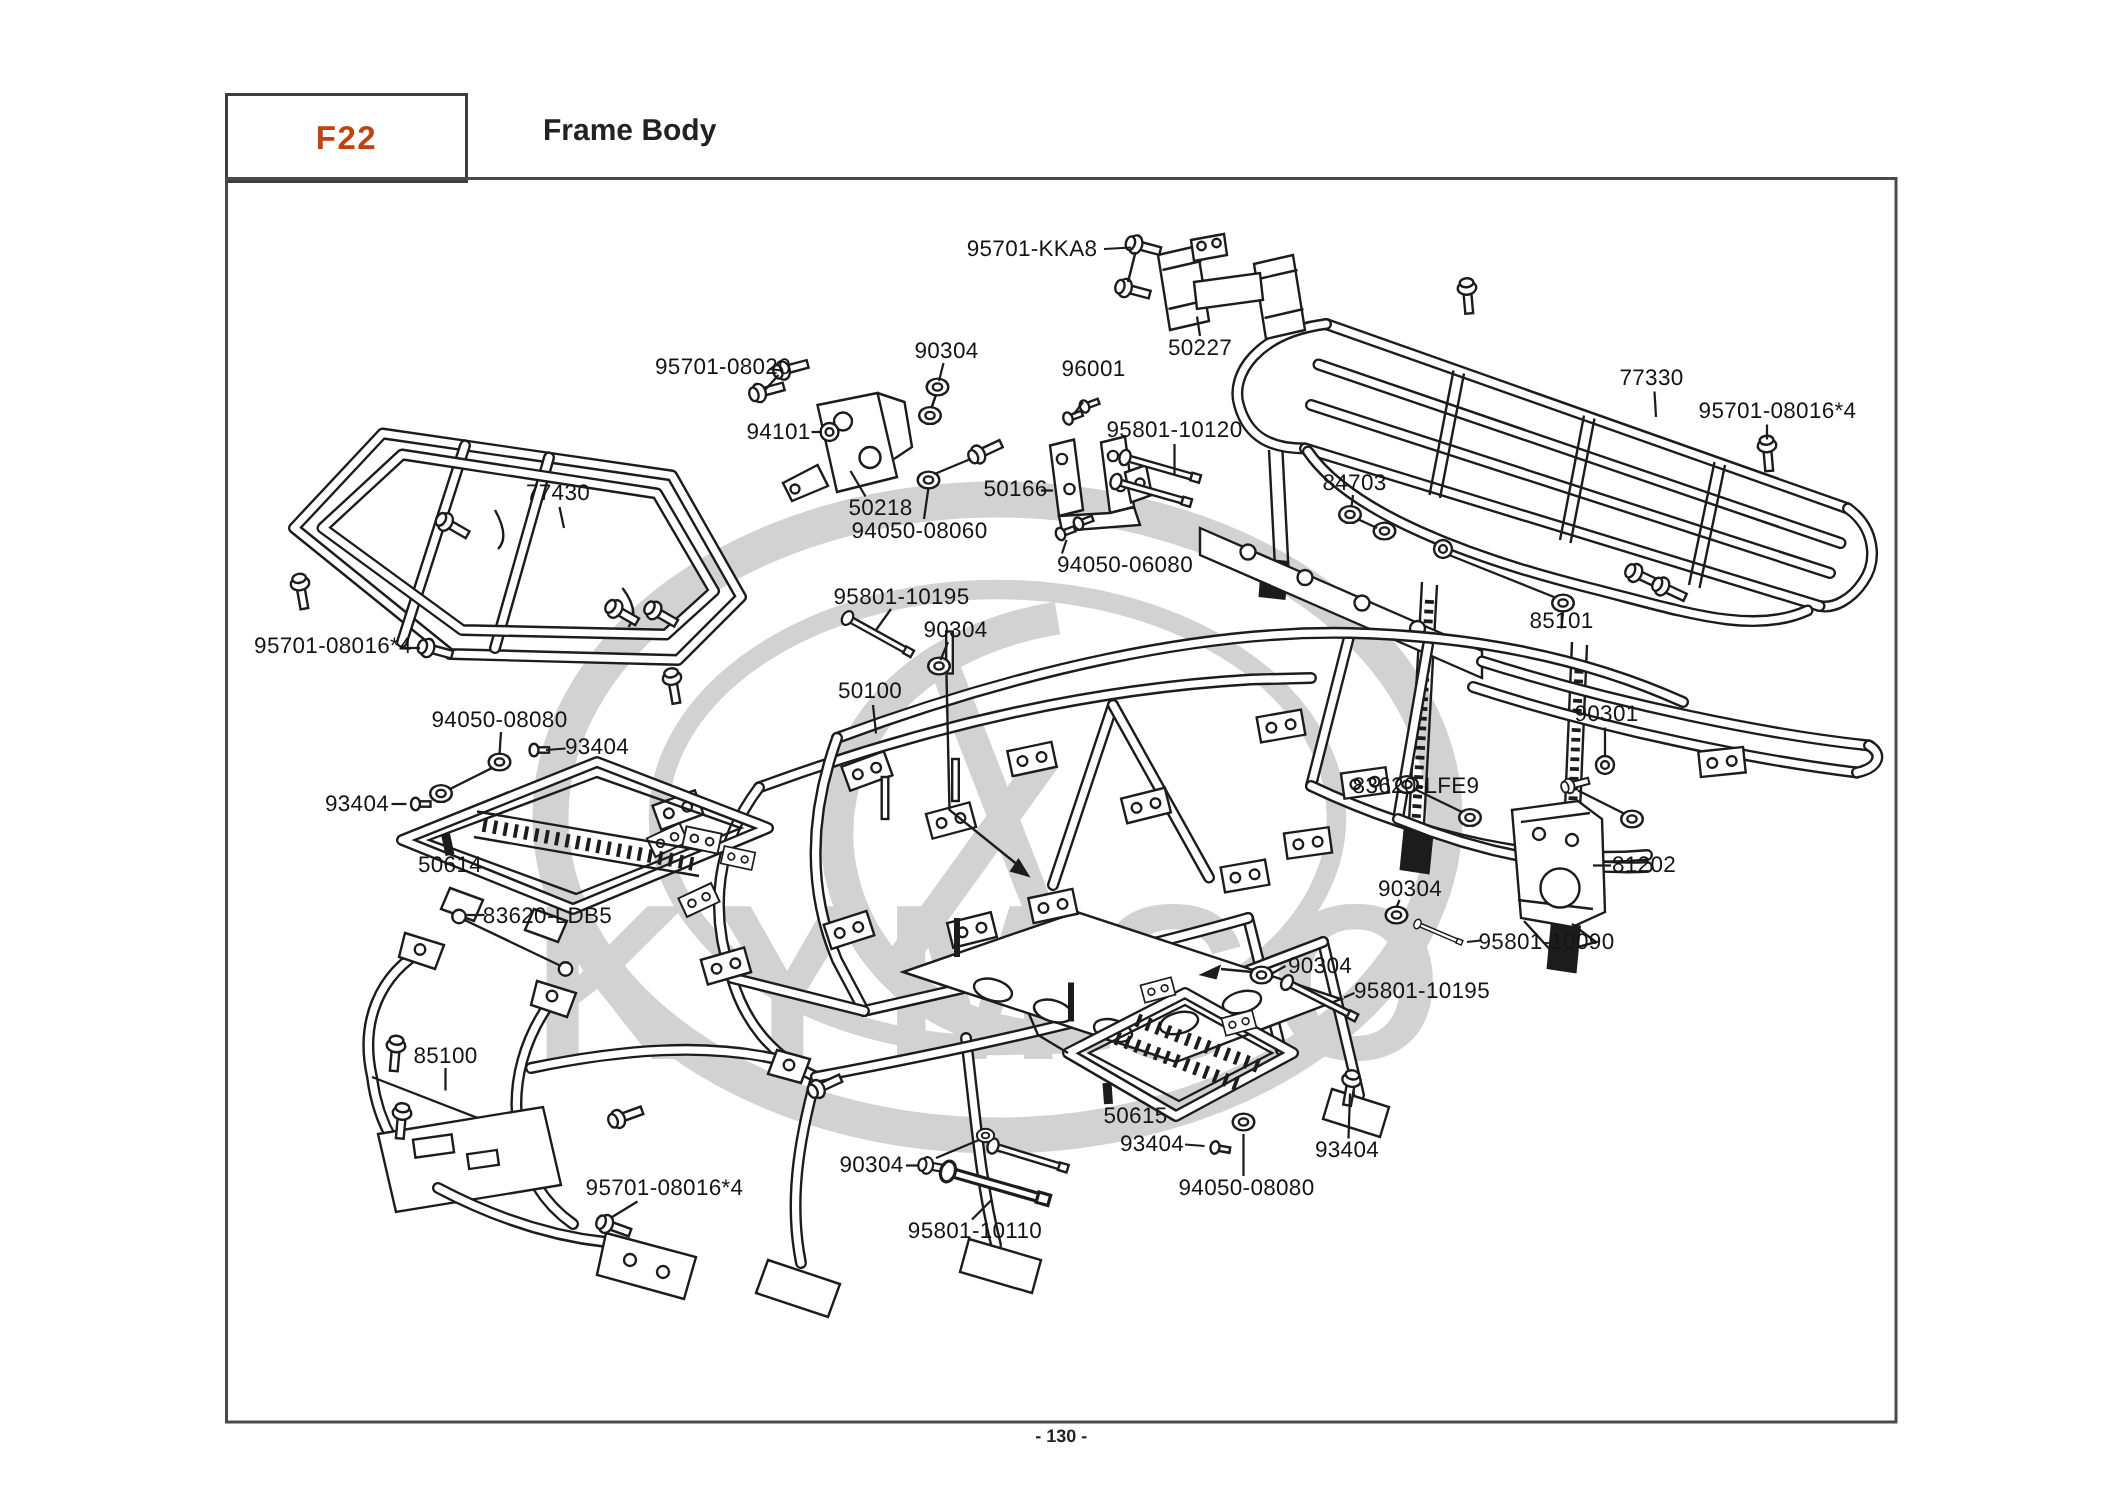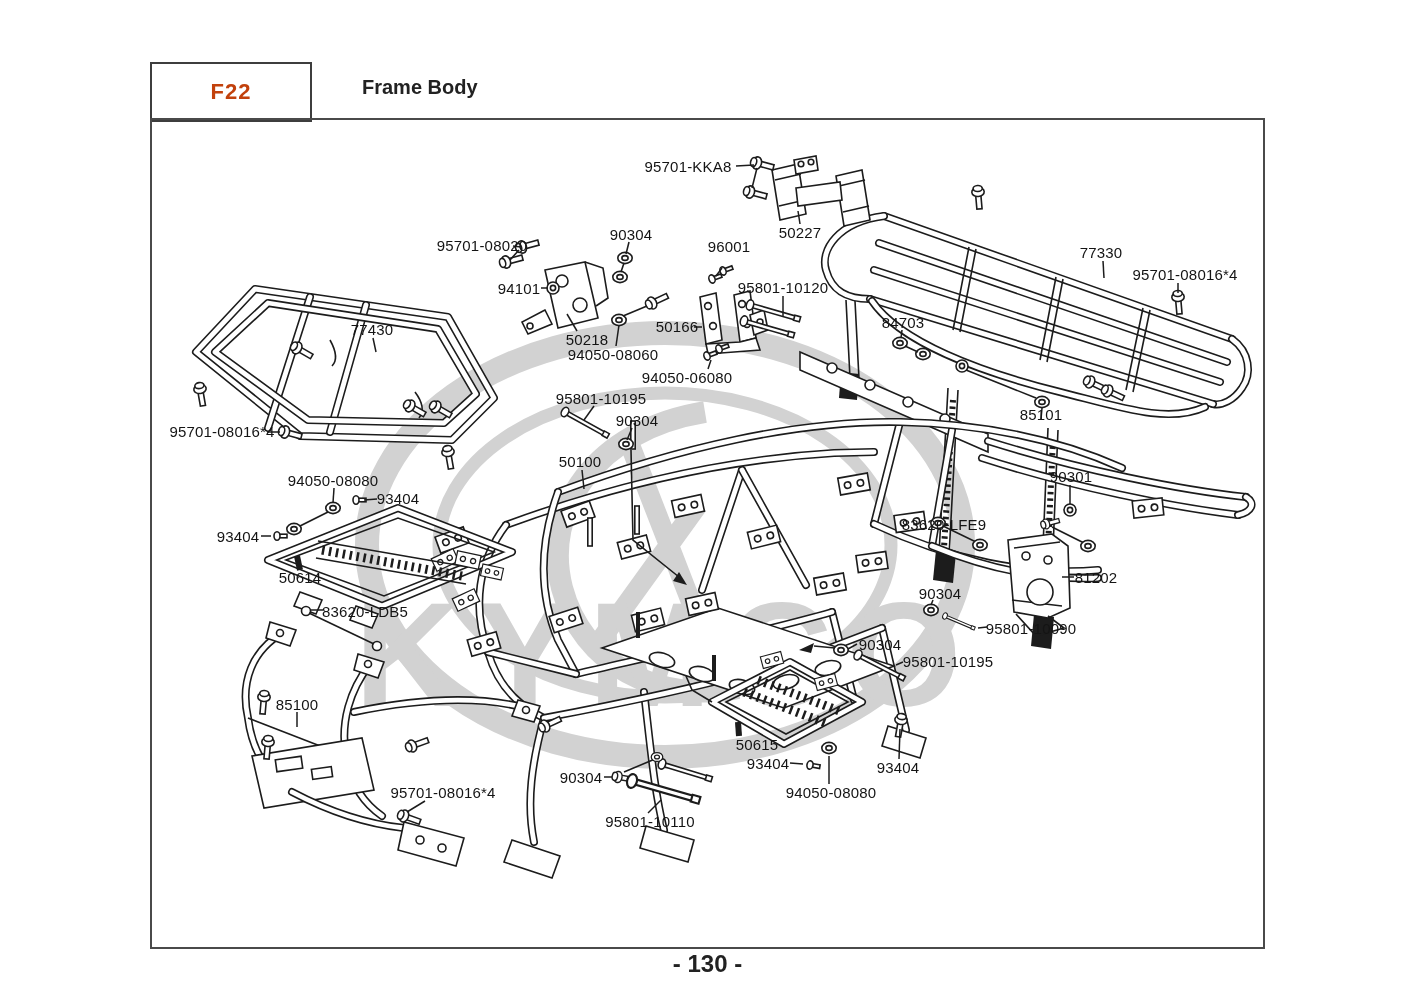--- a/index.html
+++ b/index.html
@@ -6,21 +6,21 @@
   #page{position:relative;width:1415px;height:1000px;background:#ffffff;overflow:hidden;
         font-family:"Liberation Sans",sans-serif;}
   .hdr-box{position:absolute;left:150px;top:62px;width:158px;height:56px;
            border:2px solid #3d3d3d;display:flex;align-items:center;justify-content:center;
            font-weight:bold;font-size:22px;color:#c2410c;letter-spacing:1px;}
   .hdr-title{position:absolute;left:362px;top:76px;font-weight:bold;font-size:20px;color:#222;}
   .content-box{position:absolute;left:150px;top:118px;width:1111px;height:827px;
                border:2px solid #4a4a4a;}
   #art{position:absolute;left:0;top:0;width:1415px;height:1000px;}
   .footer{position:absolute;left:0;top:950px;width:1415px;text-align:center;
-          font-weight:bold;font-size:24px;color:#222;}
+          font-weight:bold;font-size:12px;color:#222;}
   .plabel{position:absolute;transform:translate(-50%,-50%);white-space:nowrap;
           font-weight:normal;font-size:15px;color:#141414;letter-spacing:0.2px;}
   
   .to{stroke:#1c1c1c;stroke-width:8;fill:none;stroke-linejoin:round;stroke-linecap:round;}
   .ti{stroke:#ffffff;stroke-width:4.8;fill:none;stroke-linejoin:round;stroke-linecap:round;}
   .ln{stroke:#1c1c1c;stroke-width:1.6;fill:none;}
   .fw{fill:#ffffff;stroke:#1c1c1c;stroke-width:1.6;}
   .fb{fill:#1c1c1c;stroke:none;}
   .serr{stroke:#1c1c1c;stroke-width:9;stroke-dasharray:2.5 4.5;fill:none;}
   .serr2{stroke:#1c1c1c;stroke-width:6;stroke-dasharray:2.5 4;fill:none;}
@@ -460,21 +460,21 @@
       <div class="plabel" style="left: 519px; top: 288px;">94101</div>
       <div class="plabel" style="left: 729px; top: 246px;">96001</div>
       <div class="plabel" style="left: 783px; top: 287px;">95801-10120</div>
       <div class="plabel" style="left: 1101px; top: 252px;">77330</div>
       <div class="plabel" style="left: 1185px; top: 274px;">95701-08016*4</div>
       <div class="plabel" style="left: 372px; top: 329px;">77430</div>
       <div class="plabel" style="left: 677px; top: 326px;">50166</div>
       <div class="plabel" style="left: 587px; top: 339px;">50218</div>
       <div class="plabel" style="left: 613px; top: 354px;">94050-08060</div>
       <div class="plabel" style="left: 903px; top: 322px;">84703</div>
-      <div class="plabel" style="left: 687px; top: 377px;">94050-06080</div>
+      <div class="plabel" style="left: 750px; top: 377px;">94050-06080</div>
       <div class="plabel" style="left: 601px; top: 398px;">95801-10195</div>
       <div class="plabel" style="left: 637px; top: 420px;">90304</div>
       <div class="plabel" style="left: 1041px; top: 414px;">85101</div>
       <div class="plabel" style="left: 222px; top: 431px;">95701-08016*4</div>
       <div class="plabel" style="left: 580px; top: 461px;">50100</div>
       <div class="plabel" style="left: 333px; top: 480px;">94050-08080</div>
       <div class="plabel" style="left: 398px; top: 498px;">93404</div>
       <div class="plabel" style="left: 1071px; top: 476px;">90301</div>
       <div class="plabel" style="left: 944px; top: 524px;">83620-LFE9</div>
       <div class="plabel" style="left: 238px; top: 536px;">93404</div>

